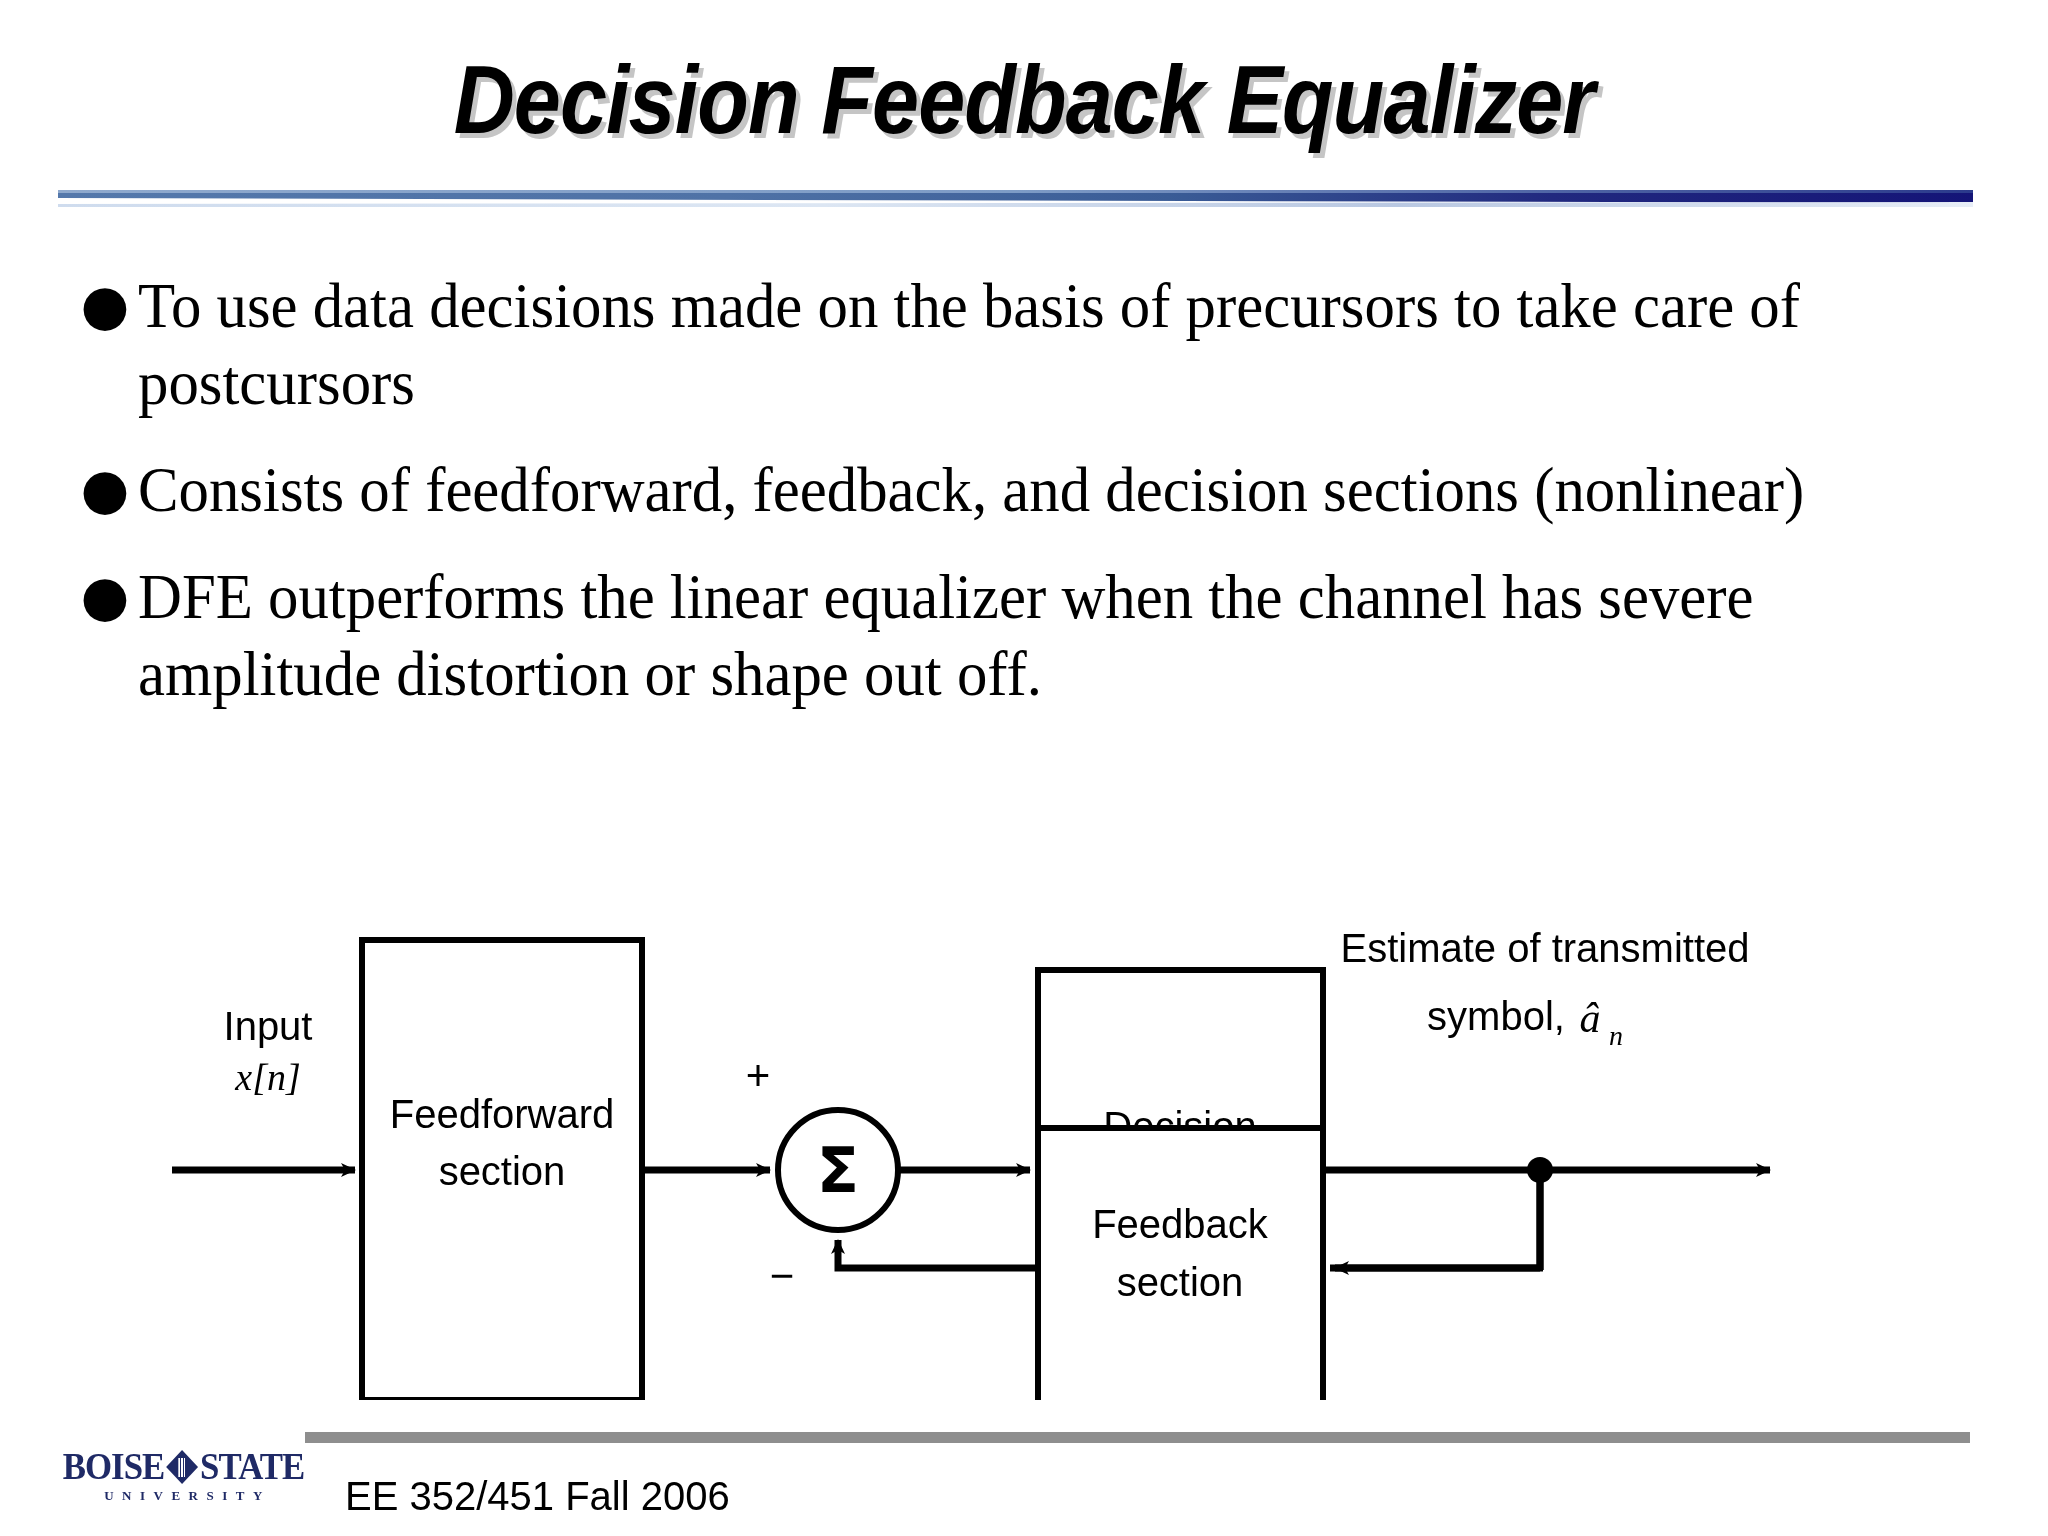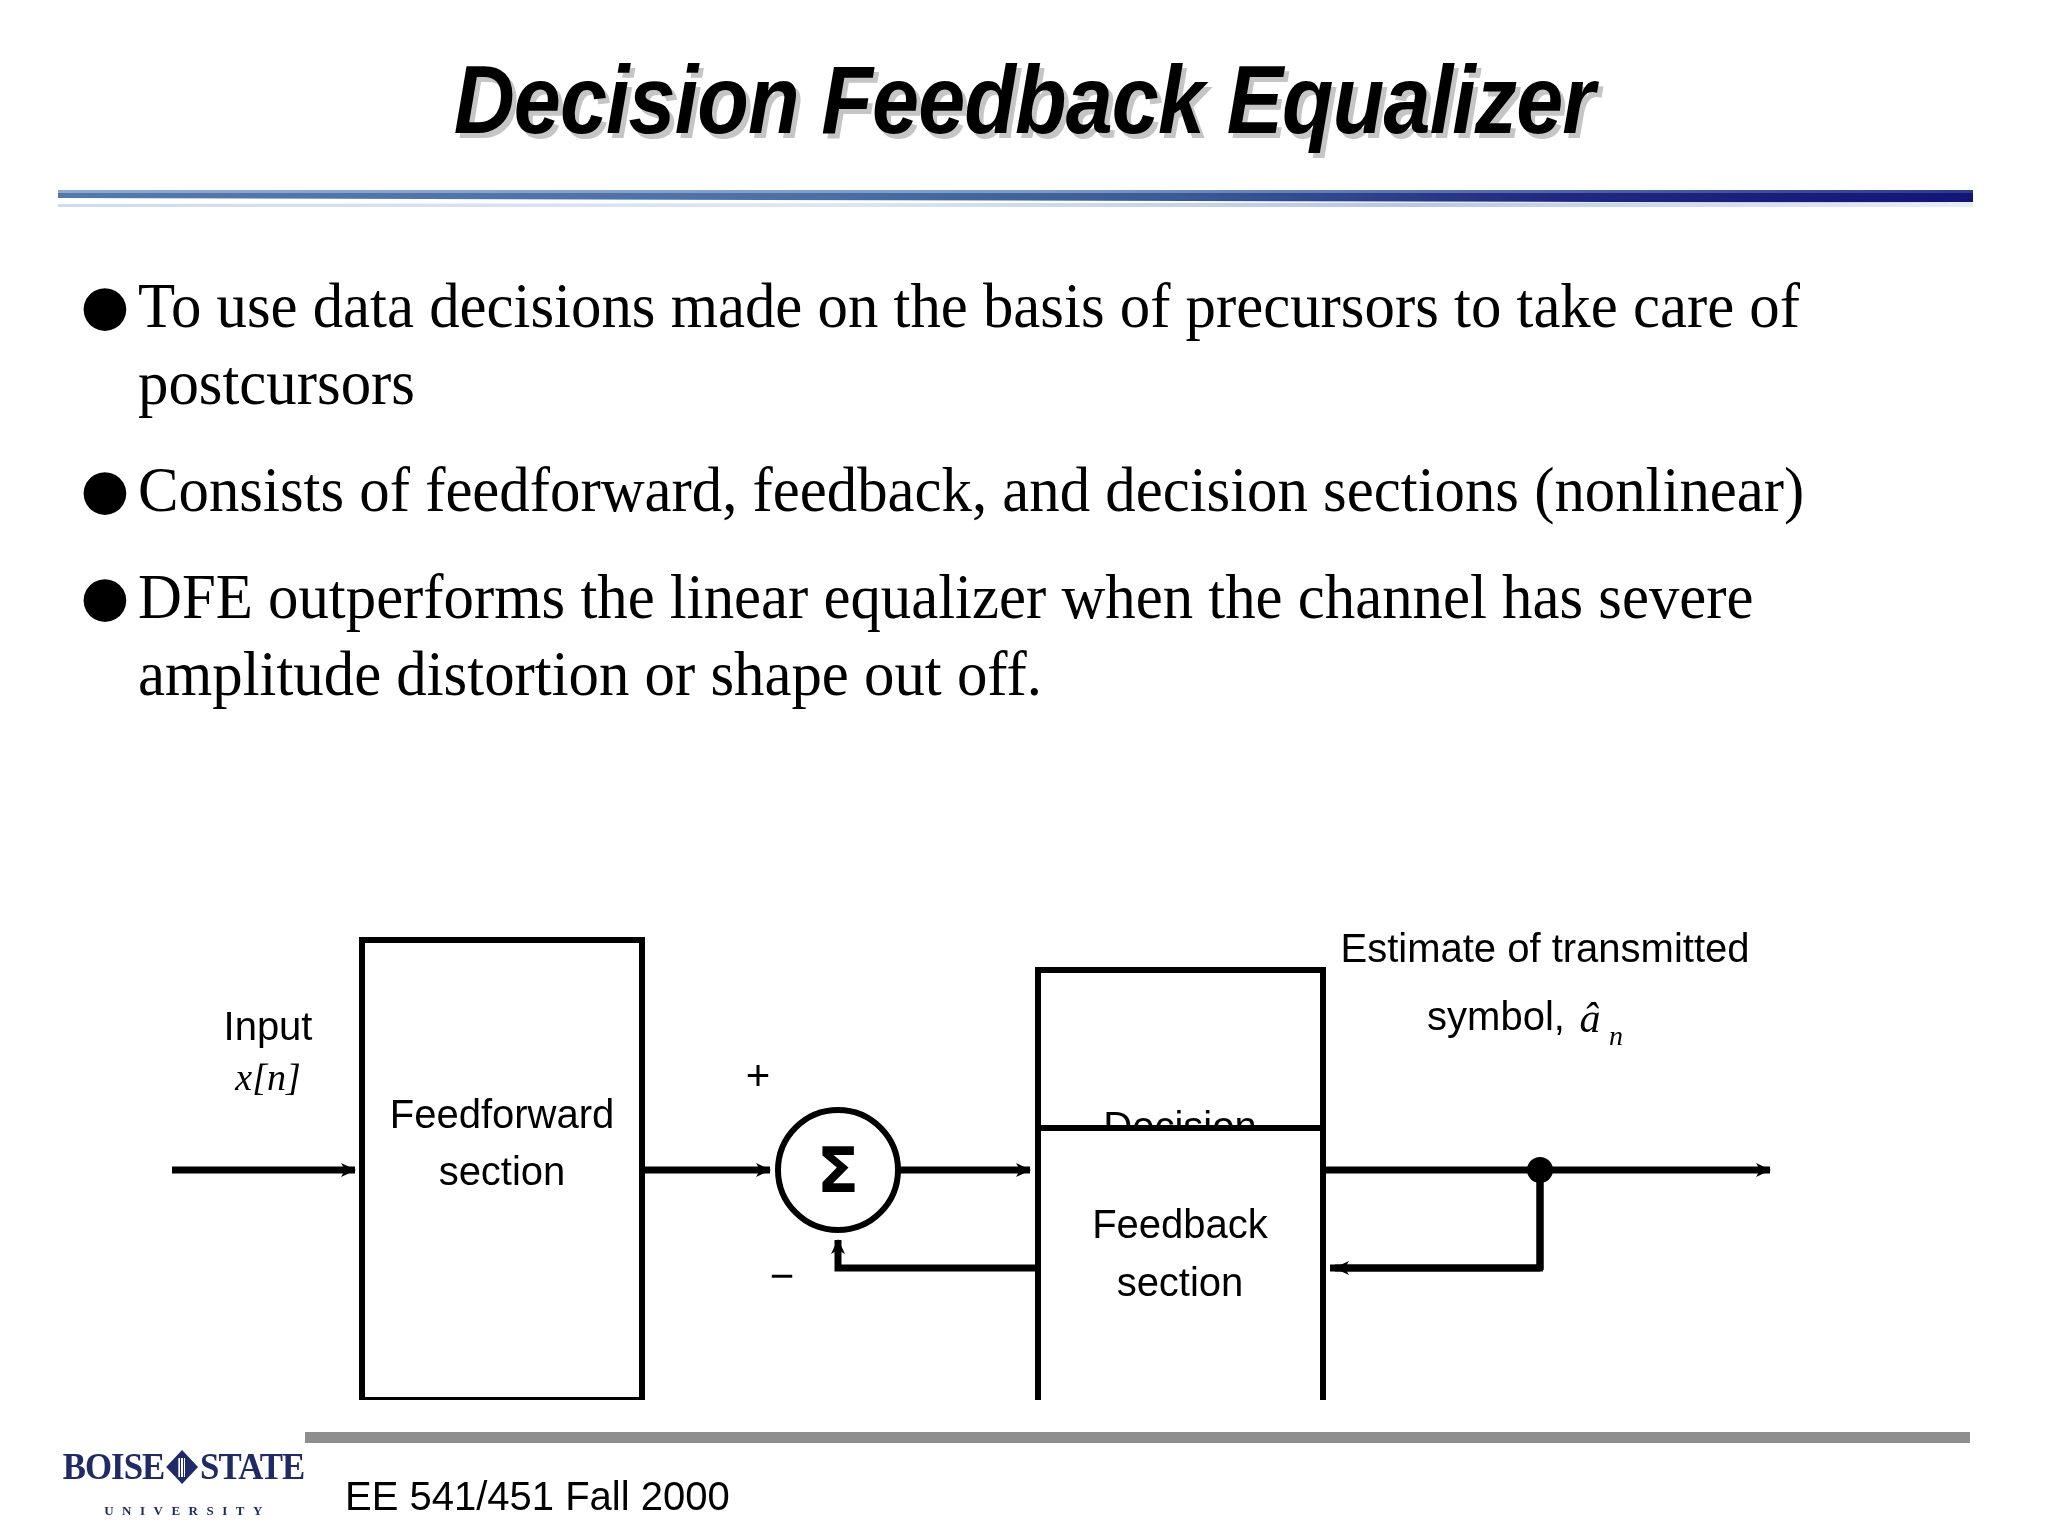--- a/index.html
+++ b/index.html
@@ -152,21 +152,21 @@
     transform: rotate(45deg);
   }
   #bsu-logo .logo-diamond .dstripes {
     position: absolute;
     left: 11px; top: 6px;
     width: 9px; height: 19px;
     background: repeating-linear-gradient(to right, #ffffff 0 1.5px, #1f2a66 1.5px 3px);
     z-index: 2;
   }
   #bsu-logo .logo-sub {
-    margin-top: 17px;
+    margin-top: 2px;
     text-align: center;
     font-family: "Liberation Serif", serif;
     font-weight: bold;
     font-size: 13px;
     line-height: 15px;
     letter-spacing: 8.5px;
     color: #1f2a66;
     text-indent: 8px;
   }
   #footer-course {
@@ -279,13 +279,13 @@
     <span>BOISE</span>
     <span class="logo-diamond">
       <span class="dshape"></span>
       <span class="dstripes"></span>
     </span>
     <span>STATE</span>
   </div>
   <div class="logo-sub">UNIVERSITY</div>
 </div>
 
-<div id="footer-course">EE 541/451 Fall 2000</div>
+<div id="footer-course">EE 352/451 Fall 2006</div>
 
 </body></html>

